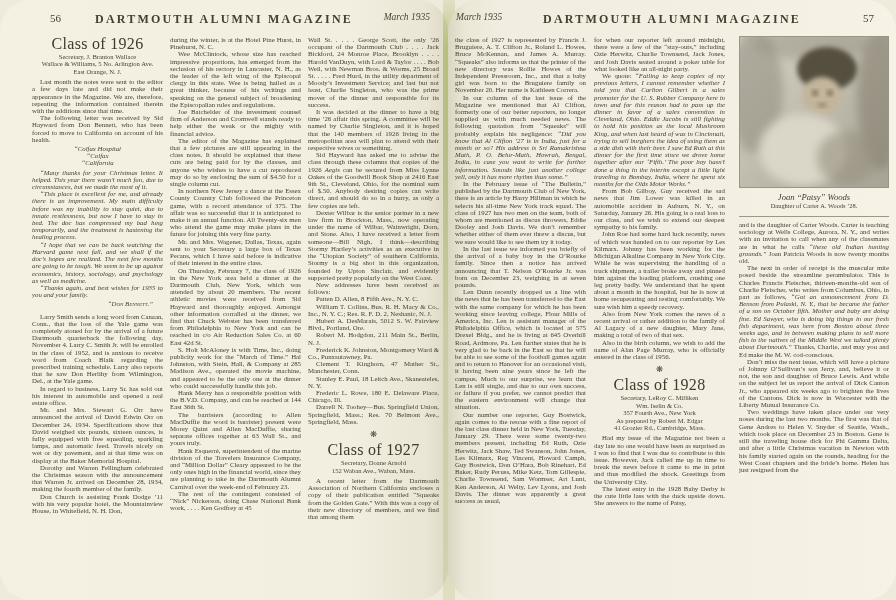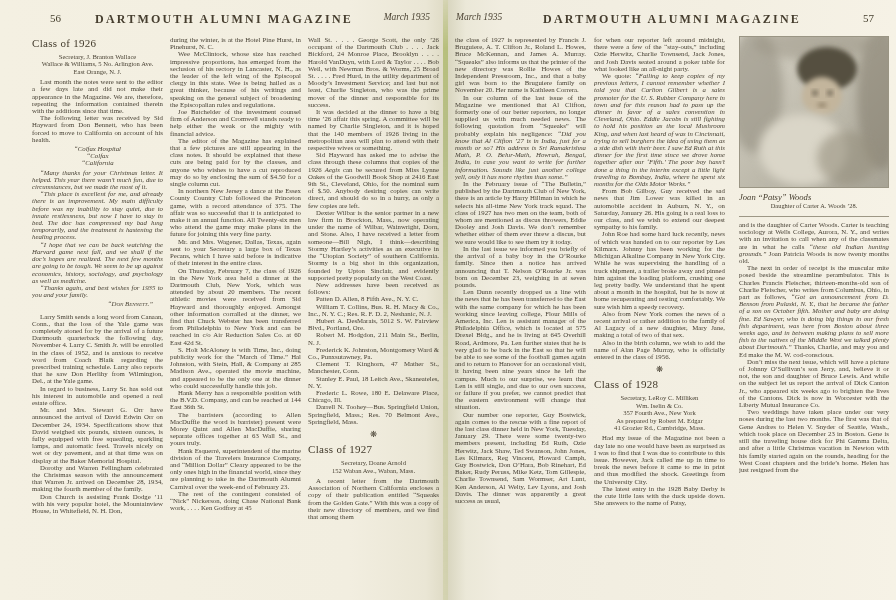--- a/index.html
+++ b/index.html
@@ -3,21 +3,21 @@
 <meta charset="utf-8">
 <style>
   html,body{margin:0;padding:0;}
   body{
     width:896px;height:600px;position:relative;overflow:hidden;
     background:#efebdc;
     font-family:"Liberation Serif","DejaVu Serif",serif;
     color:#474034;
   }
   .spread{position:absolute;inset:0;}
-  .page{position:absolute;top:0;height:600px;width:448px;}
+  .page{position:absolute;top:0;height:600px;width:448px;border-radius:31px;}
   .page-left{left:0;background:linear-gradient(90deg,#f4f0e2 0%,#f2eee0 78%,#eae6d5 95%,#ddd9c3 100%);}
   .page-right{left:448px;background:linear-gradient(90deg,#d9d6c0 0%,#ebe8d8 4%,#f1ede0 12%,#f3efe2 62%,#f6f2e6 100%);}
   .gutter{position:absolute;left:443px;top:0;width:12px;height:600px;
     background:linear-gradient(180deg,rgba(186,193,128,.25) 0%,rgba(170,182,100,.75) 8%,rgba(150,166,85,.55) 25%,rgba(173,183,110,.4) 55%,rgba(186,192,130,.3) 100%);
     filter:blur(.6px);}
   .hdr{position:absolute;top:12px;left:0;right:0;height:18px;}
   .hdr .title{position:absolute;left:0;right:0;text-align:center;font-size:12px;font-weight:700;letter-spacing:2.2px;color:#463e2f;}
   .hdr .pn{position:absolute;font-size:11px;color:#46402f;}
   .hdr .dt{position:absolute;font-style:italic;font-size:9.5px;color:#4c4434;text-align:center;}
   .page-left .pn{left:50px;}
@@ -31,30 +31,30 @@
   .page-left .c1{left:170px;width:131px;}
   .page-left .c2{left:308px;width:131px;}
   .page-right .c0{left:7px;width:131px;}
   .page-right .c1{left:146px;width:131px;}
   .page-right .c2{left:291px;width:150px;}
 
   .para{margin:0;text-indent:8px;}
   .para.noind{text-indent:0;}
   .para.ital{font-style:italic;}
   .it{font-style:italic;}
-  .chead{font-size:11px;line-height:13px;text-align:left;text-indent:0;margin:1px 0 3px;color:#423a2b;letter-spacing:.3px;}
+  .chead{font-size:16px;line-height:13px;text-align:center;text-indent:0;margin:1px 0 3px;color:#423a2b;letter-spacing:.3px;}
   .sec{text-align:center;text-indent:0;font-size:6.6px;line-height:7.4px;margin:0 0 3px;color:#4a4335;}
   .secline{white-space:nowrap;overflow:hidden;}
   .lhead{font-style:italic;text-align:center;text-indent:0;margin:2px 0;}
   .sig{font-variant:small-caps;font-style:italic;text-align:right;text-indent:0;padding-right:10px;margin:2px 0 5px;}
   .orn{text-align:center;text-indent:0;font-family:"DejaVu Sans",sans-serif;font-size:8.5px;margin:6px 0 5px;color:#4a4335;}
 
   .photo-block{margin-bottom:4px;}
   .photo-block svg{display:block;margin:0 auto;}
-  .cap1{font-style:italic;text-indent:0;font-size:8.6px;line-height:10px;margin-top:4px;color:#443c2d;}
+  .cap1{font-style:italic;text-align:center;text-indent:0;font-size:8.6px;line-height:10px;margin-top:4px;color:#443c2d;}
   .cap2{text-align:center;text-indent:0;font-size:6.4px;line-height:8px;color:#4a4335;}
   .caprule{border-top:1px solid #9d9785;margin:6px 0 4px;height:0;}
 </style>
 </head>
 <body>
 
 <div class="spread">
 
   <div class="page page-left">
     <div class="hdr">

